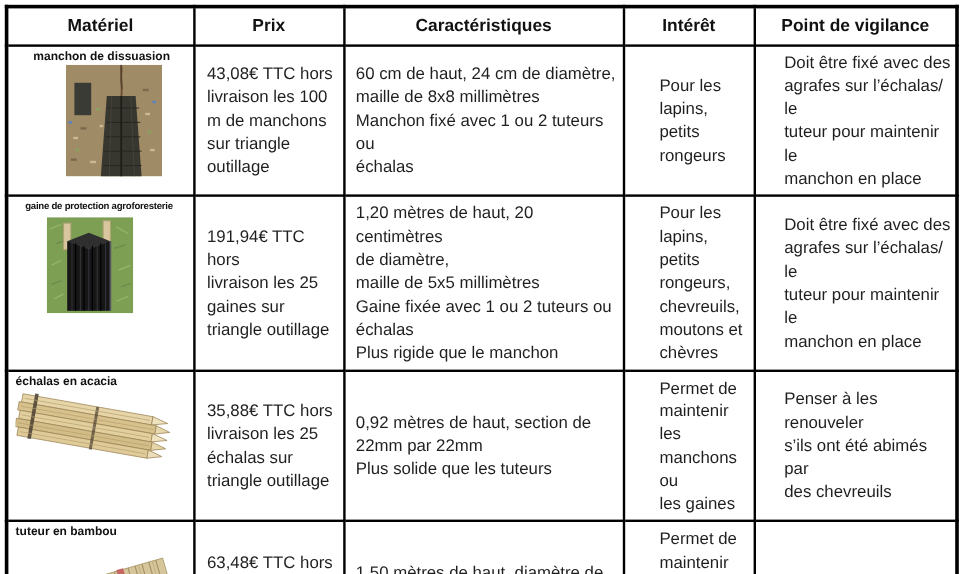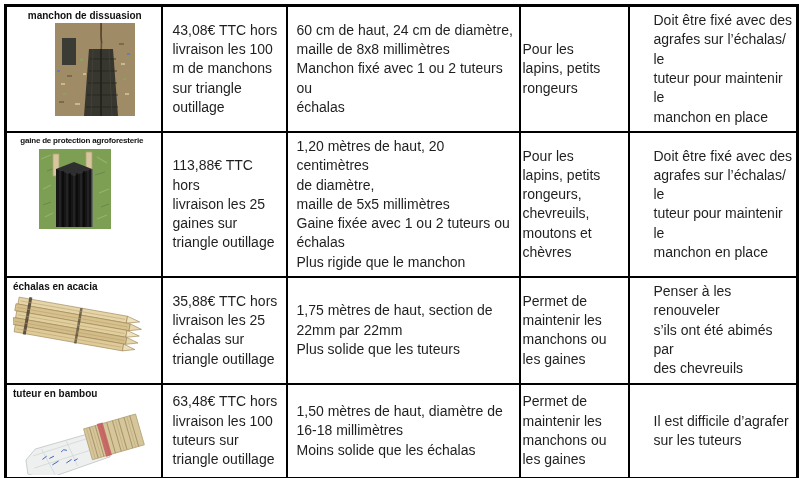--- a/index.html
+++ b/index.html
@@ -26,45 +26,52 @@
   tr.r2 td{height:124px;}
   tr.r3 td{height:68px;}
   tr.r4 td{height:95px;}
   td.mat{vertical-align:top;}
   .caption{
     font-weight:bold;font-size:10px;letter-spacing:0;
     padding:3px 4px 1px 6px;color:#111;line-height:1.15;
     white-space:nowrap;
   }
   .caption.center{text-align:center;}
-  .caption.tight{font-size:8px;letter-spacing:-0.2px;text-align:center;padding-left:0;}
+  .caption.tight{font-size:8px;letter-spacing:-0.2px;text-align:left;padding-left:14px;}
   .photo{line-height:0;}
   .txt{
     display:block;white-space:pre-line;
     font-size:14px;line-height:1.38;
     padding:4px 4px 4px 9px;
   }
   td.price .txt{padding-left:10px;}
   td.carac .txt{padding-left:9px;}
-  td.inter .txt{padding-left:2px;}
+  td.inter .txt{padding-left:2px;margin-left:27px;}
   td.vigil .txt{padding-left:24px;}
 </style>
 </head>
 <body>
 
 <div class="page">
   <table class="cmp">
     <colgroup>
       <col style="width:156px">
         <col style="width:125px">
         <col style="width:233px">
       <col style="width:109px">
         <col style="width:169px">
     </colgroup>
     <tbody>
+        <tr>
+      <th>Matériel</th>
+      <th>Prix</th>
+      <th>Caractéristiques</th>
+      <th>Intérêt</th>
+      <th>Point de vigilance</th>
+    </tr>
 
     <tr class="r1">
       <td class="mat">
         <div class="caption center">manchon de dissuasion</div>
         <div class="photo" style="margin-left:48px">
           <svg width="80" height="93" viewBox="0 0 80 93">
             <rect width="80" height="93" fill="#a08b67"></rect>
             <g fill="#c9b98f">
                   <rect x="6" y="60" width="4" height="2"></rect>
                   <rect x="20" y="80" width="5" height="2"></rect>
@@ -166,21 +173,21 @@
                   <path d="M28,23 L28,78"></path>
                   <path d="M35,25 L35,78"></path>
                   <path d="M42,23 L42,78"></path>
                   <path d="M49,21 L49,78"></path>
                 </g>
             <path d="M53,20 L53,78" stroke="#565664" stroke-width="1.4"></path>
           </svg>
         </div>
       </td>
       <td class="price">
-            <span class="txt">113,88€ TTC hors
+            <span class="txt">191,94€ TTC hors
 livraison les 25
 gaines sur
 triangle outillage</span>
           </td>
       <td class="carac">
             <span class="txt">1,20 mètres de haut, 20 centimètres
 de diamètre,
 maille de 5x5 millimètres
 Gaine fixée avec 1 ou 2 tuteurs ou
 échalas
@@ -234,21 +241,21 @@
           </svg>
         </div>
       </td>
       <td class="price">
             <span class="txt">35,88€ TTC hors
 livraison les 25
 échalas sur
 triangle outillage</span>
           </td>
       <td class="carac">
-            <span class="txt">1,75 mètres de haut, section de
+            <span class="txt">0,92 mètres de haut, section de
 22mm par 22mm
 Plus solide que les tuteurs</span>
           </td>
       <td class="inter">
             <span class="txt">Permet de
 maintenir les
 manchons ou
 les gaines</span>
           </td>
       <td class="vigil">

